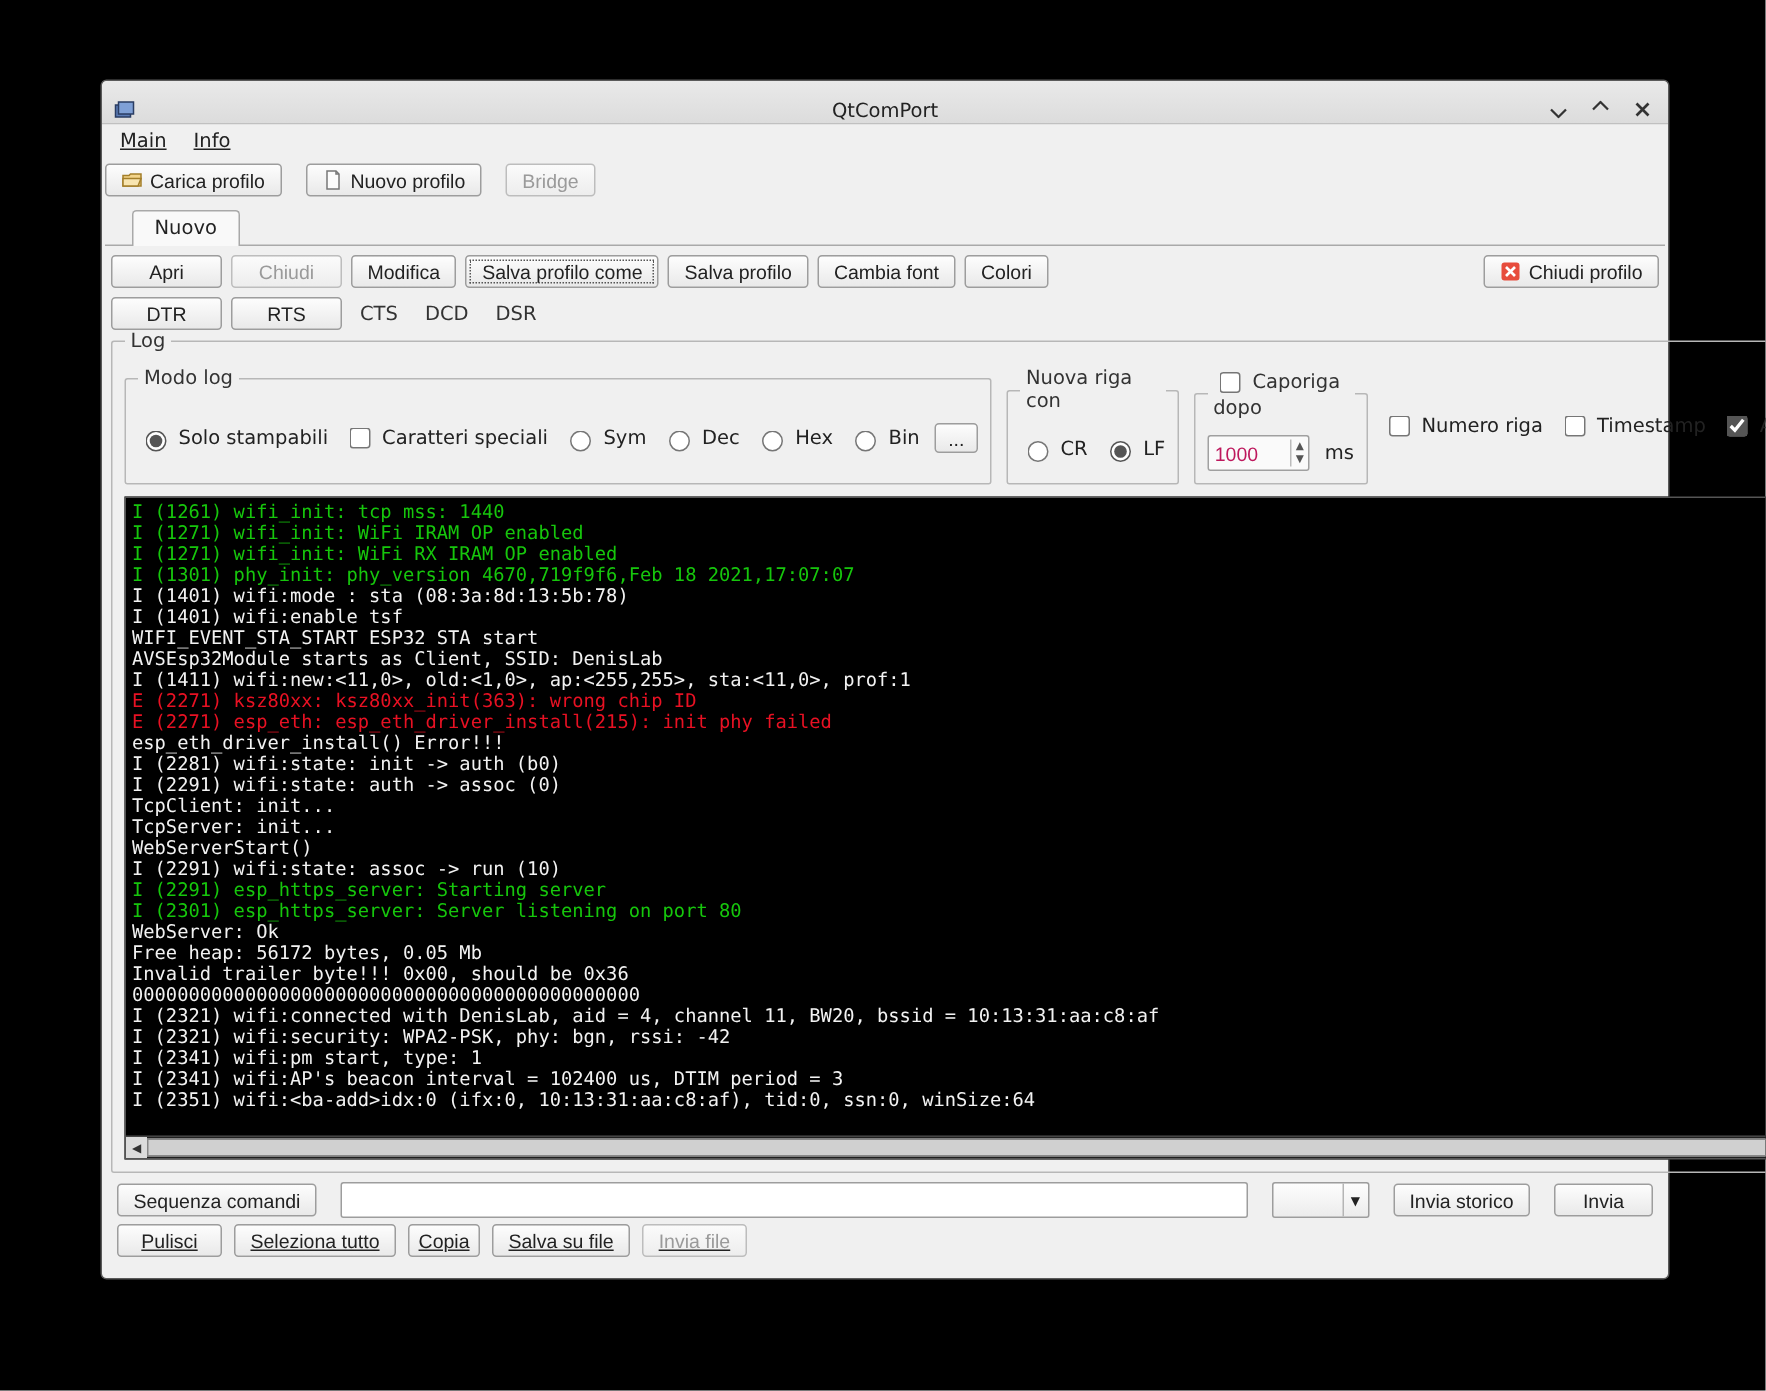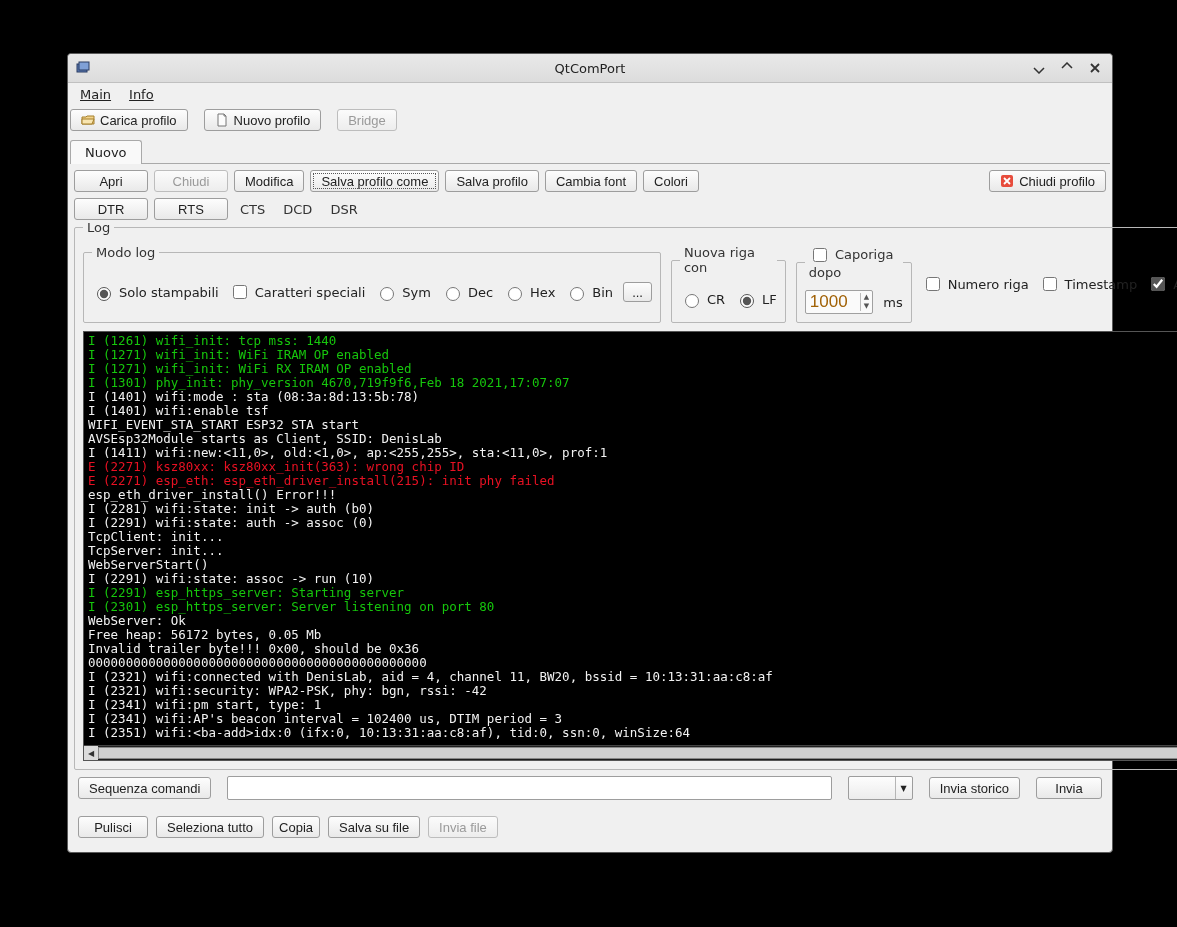--- a/index.html
+++ b/index.html
@@ -24,21 +24,21 @@
     border-radius: 4px;
     box-shadow: 0 4px 20px rgba(0,0,0,0.5);
     display: flex;
     flex-direction: column;
   }
   .titlebar {
     height: 28px;
     background: linear-gradient(#e9e9e9,#dcdcdc);
     border-bottom: 1px solid #c0c0c0;
     display: flex;
-    align-items: center;
+    align-items: flex-end;
     border-top-left-radius: 4px;
     border-top-right-radius: 4px;
     position: relative;
     gap: 45px;
   }
   .titlebar .app-icon {
     width: 16px; height: 16px;
     margin-left: 8px;
     display: inline-flex;
     align-items: center;
@@ -99,21 +99,21 @@
   .btn[disabled], .btn.disabled {
     color: #9a9a9a;
     cursor: default;
     background: linear-gradient(#fbfbfb,#ededed);
     border-color: #bdbdbd;
   }
   .btn.small { padding: 2px 8px; height: 20px; }
   .btn.focused { outline: 1px dotted #555; outline-offset: -4px; }
   .tabbar {
     display: flex;
-    padding-left: 2px;
+    padding-left: 20px;
     margin-top: 4px;
     position: relative;
   }
   .tab {
     background: #f9f9f9;
     border: 1px solid #a9a9a9;
     border-bottom: none;
     border-top-left-radius: 3px;
     border-top-right-radius: 3px;
     padding: 4px 14px;
@@ -183,22 +183,22 @@
     border: 1px solid #a0a0a0;
     border-radius: 2px;
     height: 22px;
     background: #fafafa;
   }
   .numspin input {
     border: none;
     background: transparent;
     width: 46px;
     padding: 2px 4px;
-    color: #a16207;
-    font-size: 17px;
+    color: #be185d;
+    font-size: 13px;
   }
   .numspin .spinbtns {
     display: flex; flex-direction: column;
     border-left: 1px solid #bbb;
   }
   .numspin .spinbtns span {
     font-size: 7px; line-height: 9px;
     padding: 0 3px;
     color: #555;
     cursor: pointer;
@@ -267,21 +267,22 @@
     background: linear-gradient(#fdfdfd,#ececec);
   }
   .combo .val { width: 46px; }
   .combo .drop {
     width: 16px; border-left: 1px solid #b5b5b5;
     display: flex; align-items:center; justify-content:center;
     font-size: 8px;
   }
   .bottomrow {
     display: flex; gap: 8px;
-    padding: 16px 4px 6px 4px;
+    padding: 4px 4px 6px 4px;
+    text-decoration: underline;
   }
   .ico { display:inline-block; width:14px; height:14px; }
 </style>
 </head>
 <body>
 
 <div class="window">
 
   <div class="titlebar">
     <span class="app-icon">

